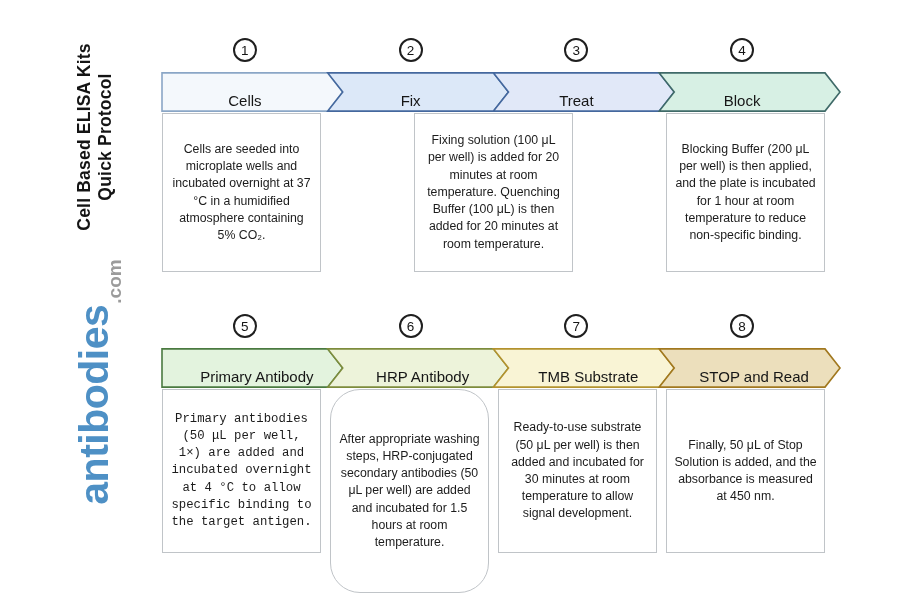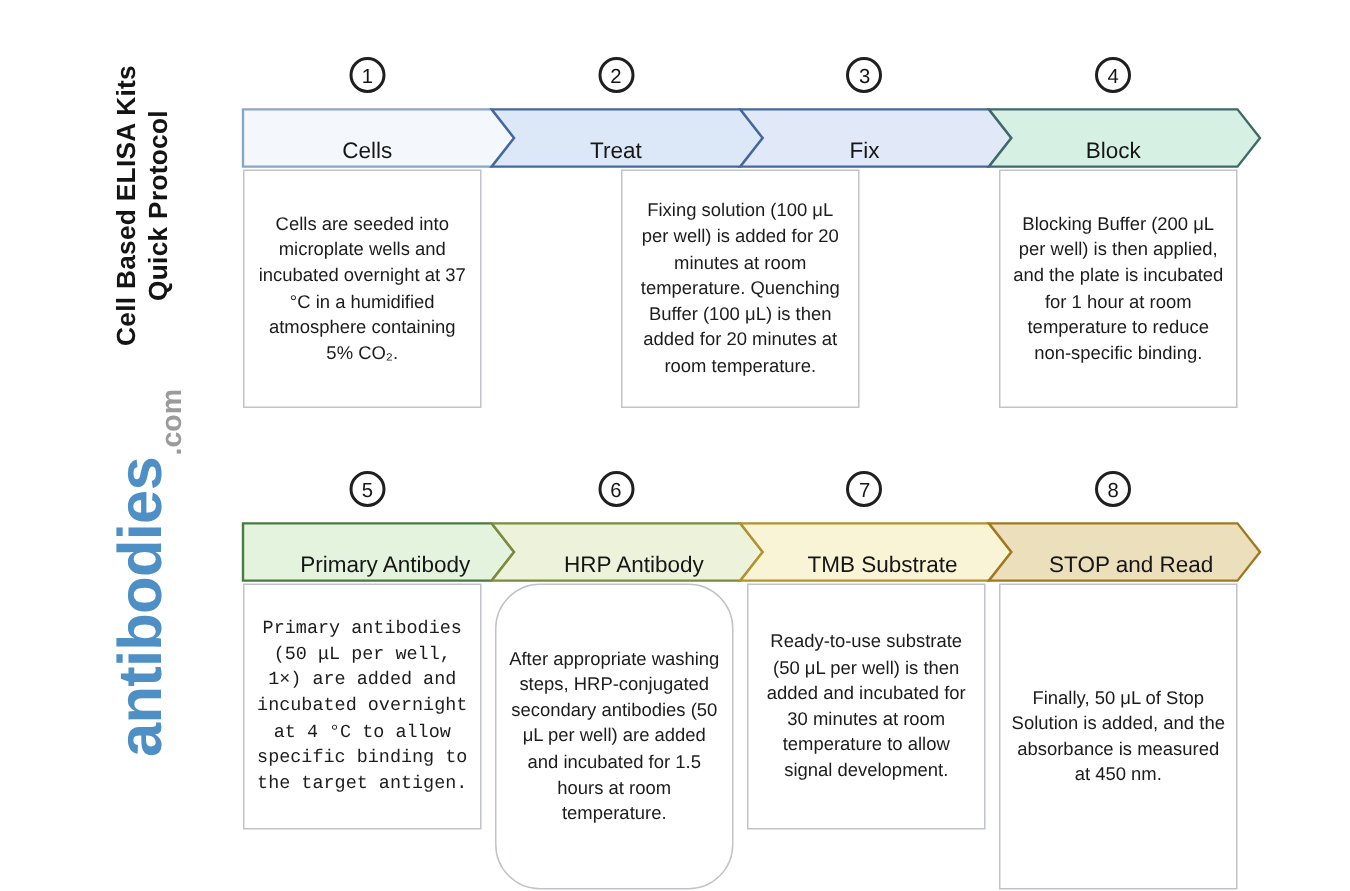--- a/index.html
+++ b/index.html
@@ -76,22 +76,22 @@
         </div>
       </div>
       <svg class="arrow-svg" width="678" height="40" style="top: 72px;">
         <polygon points="0,0.9 165.75,0.9 180.75,20 165.75,39.1 0,39.1" fill="#f4f8fc" stroke="#8aa6c6" stroke-width="1.6" stroke-linejoin="miter"></polygon>
         <polygon points="165.75,0.9 331.5,0.9 346.5,20 331.5,39.1 165.75,39.1 180.75,20" fill="#dce8f8" stroke="#44689e" stroke-width="1.6" stroke-linejoin="miter"></polygon>
         <polygon points="331.5,0.9 497.25,0.9 512.25,20 497.25,39.1 331.5,39.1 346.5,20" fill="#e1e8f8" stroke="#44689e" stroke-width="1.6" stroke-linejoin="miter"></polygon>
         <polygon points="497.25,0.9 663,0.9 678,20 663,39.1 497.25,39.1 512.25,20" fill="#d7f0e4" stroke="#3f6a68" stroke-width="1.6" stroke-linejoin="miter"></polygon>
       </svg>
       <div class="layer" style="top: 72px;">
         <div class="label-cell">Cells</div>
+        <div class="label-cell">Fix</div>
         <div class="label-cell">Treat</div>
-        <div class="label-cell">Fix</div>
         <div class="label-cell">Block</div>
       </div>
       <div class="layer box-layer" style="top: 113px; border-radius: 11px;">
         <div class="desc-box" style="height: 159px;">
           <p class="desc-text">Cells are seeded into microplate wells and incubated overnight at 37 °C in a humidified atmosphere containing 5% CO₂.</p>
         </div>
         <div class="desc-box" style="height: 159px;">
           <p class="desc-text">Fixing solution (100 μL per well) is added for 20 minutes at room temperature. Quenching Buffer (100 μL) is then added for 20 minutes at room temperature.</p>
         </div>
         <div class="desc-box" style="height: 159px; align-items: center;">
@@ -127,18 +127,18 @@
       <div class="layer box-layer" style="top: 389px;">
         <div class="desc-box" style="height: 164px; font-family: Liberation Mono, monospace;">
           <p class="desc-text">Primary antibodies (50 μL per well, 1×) are added and incubated overnight at 4 °C to allow specific binding to the target antigen.</p>
         </div>
         <div class="desc-box" style="height: 204px; border-radius: 30px;">
           <p class="desc-text">After appropriate washing steps, HRP-conjugated secondary antibodies (50 μL per well) are added and incubated for 1.5 hours at room temperature.</p>
         </div>
         <div class="desc-box" style="height: 164px;">
           <p class="desc-text">Ready-to-use substrate (50 μL per well) is then added and incubated for 30 minutes at room temperature to allow signal development.</p>
         </div>
-        <div class="desc-box" style="height: 204px;">
+        <div class="desc-box" style="height: 164px;">
           <p class="desc-text">Finally, 50 μL of Stop Solution is added, and the absorbance is measured at 450 nm.</p>
         </div>
       </div>
     </div>
 </div>
 
 </body></html>

